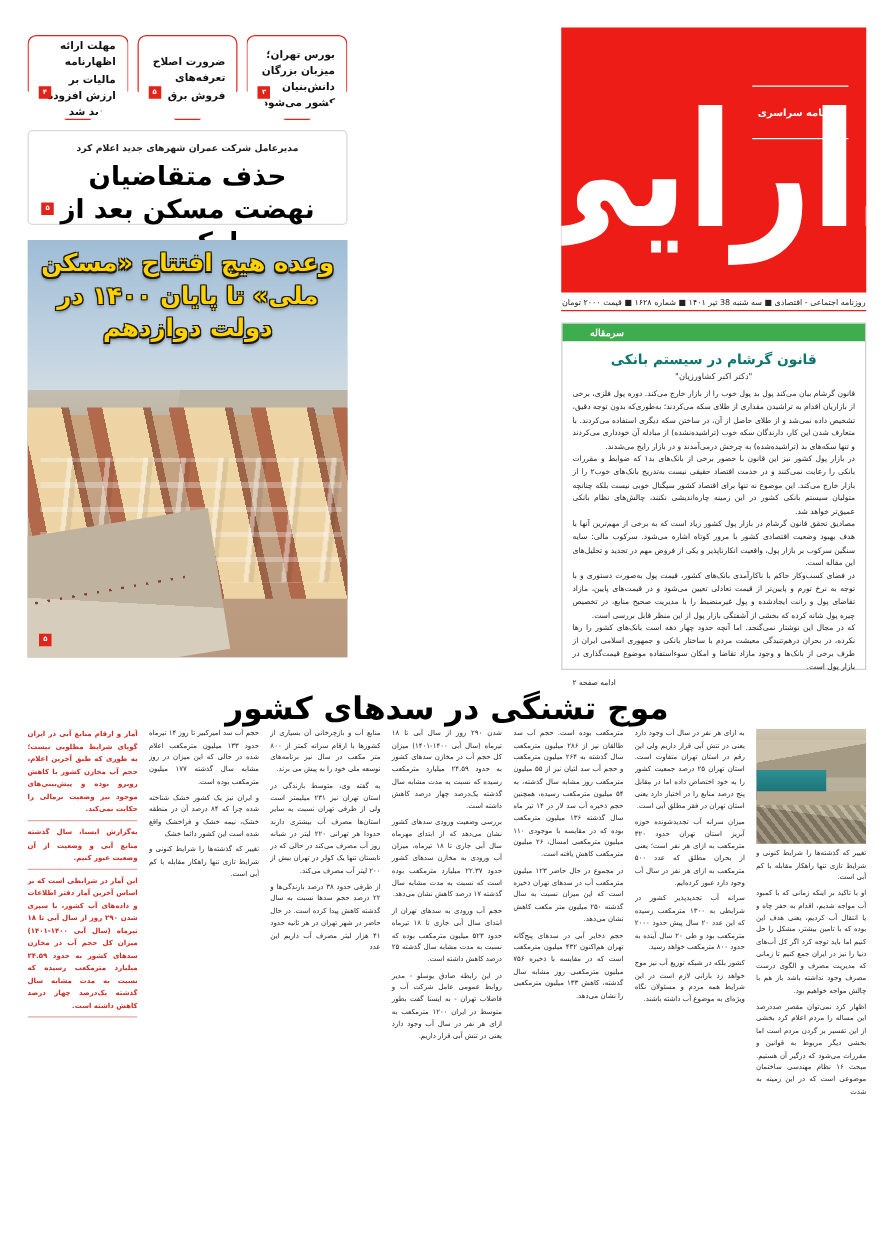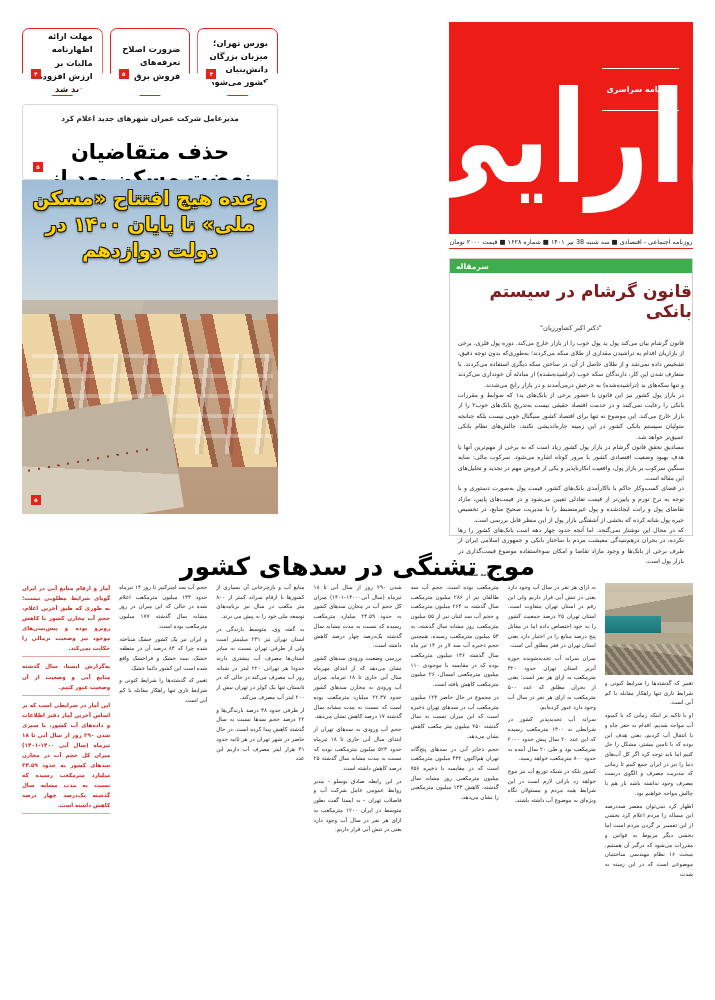--- a/index.html
+++ b/index.html
@@ -146,29 +146,30 @@
 
   .editorial-tag {
     height: 14px;
     background: #3ead4e;
     color: #fff;
     font-size: 7.6px;
     font-weight: bold;
     display: flex;
     align-items: center;
     justify-content: flex-end;
-    padding-left: 6px;
+    padding-left: 22px;
     padding-right: 7px;
+    font-family: Liberation Serif, serif;
   }
 
   .editorial-title {
-    text-align: right;
-    font-size: 17px;
-    font-weight: bold;
-    color: #7f1d1d;
+    text-align: center;
+    font-size: 11px;
+    font-weight: bold;
+    color: #0f766e;
     margin-top: 8px;
     letter-spacing: -0.3px;
   }
 
   .editorial-author {
     text-align: center;
     font-size: 6.6px;
     color: #333;
     margin-top: 3px;
     margin-bottom: 6px;
@@ -202,38 +203,38 @@
     border-radius: 4px;
     padding: 9px 14px 6px 14px;
     background: #fff;
   }
 
   .lead-kicker {
     text-align: center;
     font-size: 7.4px;
     font-weight: bold;
     color: #222;
-    margin-bottom: 16px;
+    margin-bottom: 5px;
   }
 
   .lead-headline {
     text-align: center;
     font-size: 21px;
     font-weight: bold;
     color: #000;
     letter-spacing: -0.7px;
     line-height: 1.25;
   }
 
   .lead-block .badge { left: 10px; bottom: 7px; }
 
   
   .photo-main {
     position: absolute;
-    top: 180px;
+    top: 192px;
     right: 437px;
     left: 22px;
     height: 334px;
     overflow: hidden;
     background: #cfd9e4;
   }
 
   .ph-sky {
     position: absolute; inset: 0 0 52% 0;
     background: linear-gradient(#9fbdd6 0%, #c3d4e2 55%, #dfe3df 100%);

